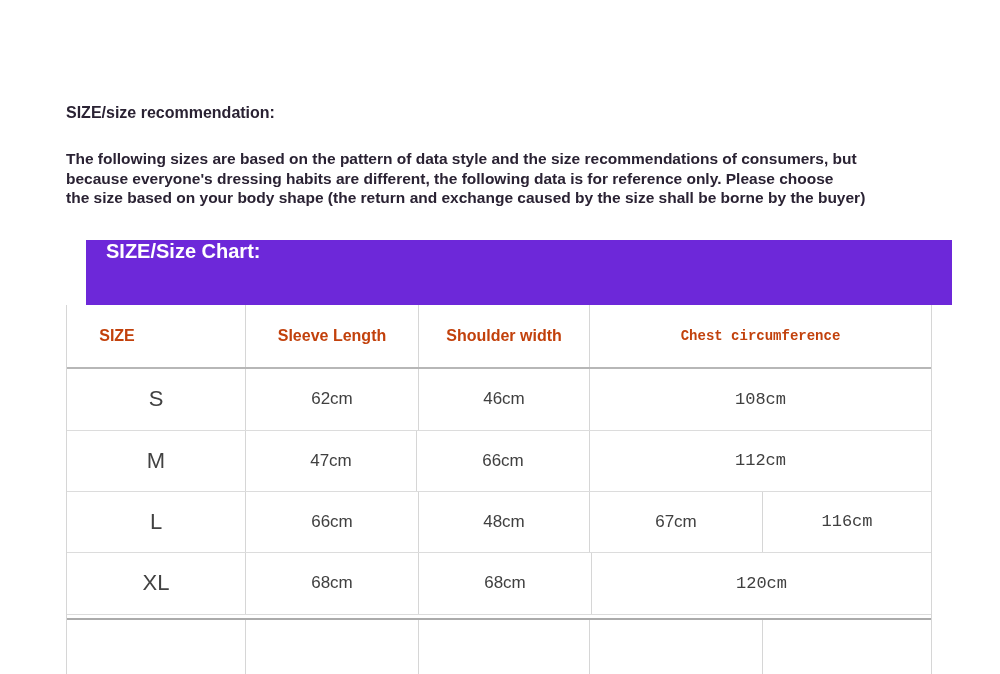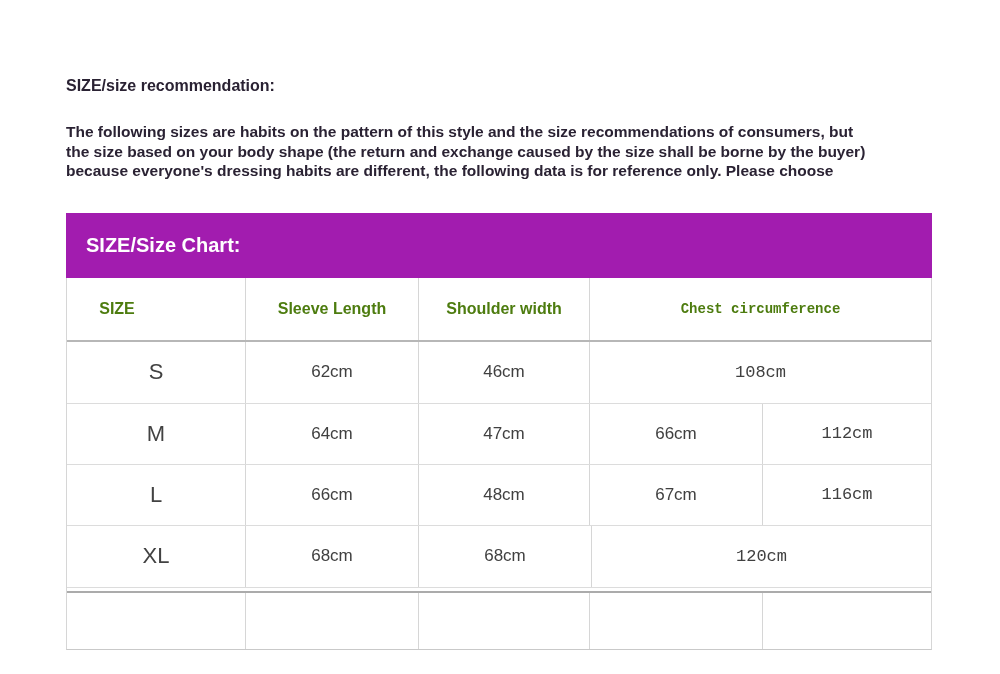--- a/index.html
+++ b/index.html
@@ -14,41 +14,41 @@
     width: 1000px; height: 674px;
     background: #ffffff;
     overflow: hidden;
   }
   .content {
     margin-left: 66px;
     width: 866px;
   }
   .heading {
     margin: 0;
-    padding-top: 77px;
+    padding-top: 104px;
     font-size: 16px;
     font-weight: bold;
     color: #2a2233;
   }
   .intro {
     margin-top: 27px;
     font-size: 15.5px;
     font-weight: bold;
     line-height: 19.5px;
     color: #2a2233;
   }
   .intro-line { display: block; white-space: nowrap; }
   .chart-title-bar {
     margin-top: 32px;
     width: 866px;
     height: 65px;
-    background: #a21caf;
+    background: #6d28d9;
     display: flex;
-    align-items: center;
     padding-left: 20px;
+    margin-left: 20px;
   }
   .chart-title {
     color: #ffffff;
     font-size: 20px;
     font-weight: bold;
   }
   .tbl {
     width: 866px;
     border-left: 1px solid #d6d6d6;
     border-right: 1px solid #d6d6d6;
@@ -68,21 +68,21 @@
   .td.c2 { width: 171px; }
   .td.c3 { width: 173px; }
   .td.c4 { flex: 1; border-right: none; font-family: Liberation Mono, monospace; }
   .header-row {
     height: 64px;
     border-bottom: 2px solid #b7b7b7;
   }
   .header-row .td {
     font-size: 16px;
     font-weight: bold;
-    color: #4d7c0f;
+    color: #c2410c;
   }
   .header-row .td.c0 { padding-right: 78px; }
   .header-row .td.c4 { font-size: 14px; }
   .data-row {
     border-bottom: 1px solid #dcdcdc;
   }
   .data-row .td {
     font-size: 17px;
     color: #404040;
   }
@@ -97,23 +97,23 @@
 </style>
 </head>
 <body>
 
 <div class="page">
   <div class="content">
 
     <h2 class="heading">SIZE/size recommendation:</h2>
 
     <div class="intro">
-      <span class="intro-line">The following sizes are habits on the pattern of this style and the size recommendations of consumers, but</span>
+      <span class="intro-line">The following sizes are based on the pattern of data style and the size recommendations of consumers, but</span>
+      <span class="intro-line">because everyone's dressing habits are different, the following data is for reference only. Please choose</span>
       <span class="intro-line">the size based on your body shape (the return and exchange caused by the size shall be borne by the buyer)</span>
-      <span class="intro-line">because everyone's dressing habits are different, the following data is for reference only. Please choose</span>
     </div>
 
     <div class="chart-title-bar">
       <span class="chart-title">SIZE/Size Chart:</span>
     </div>
 
     <div class="tbl">
 
       <div class="tr header-row">
         <div class="td c0">SIZE</div>
@@ -124,21 +124,20 @@
 
       <div class="tr data-row row-h62">
         <div class="td c0">S</div>
         <div class="td c1">62cm</div>
         <div class="td c2">46cm</div>
         <div class="td c4">108cm</div>
       </div>
 
       <div class="tr data-row row-h61">
         <div class="td c0">M</div>
-        <div class="td c1">64cm</div>
         <div class="td c2">47cm</div>
         <div class="td c3">66cm</div>
         <div class="td c4">112cm</div>
       </div>
 
       <div class="tr data-row row-h61">
         <div class="td c0">L</div>
         <div class="td c1">66cm</div>
         <div class="td c2">48cm</div>
         <div class="td c3">67cm</div>

